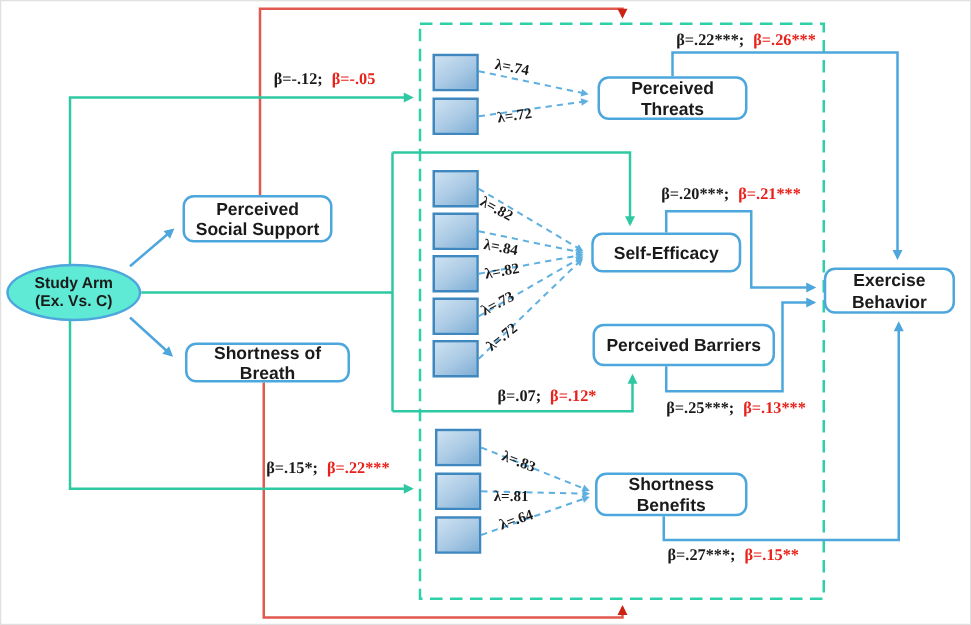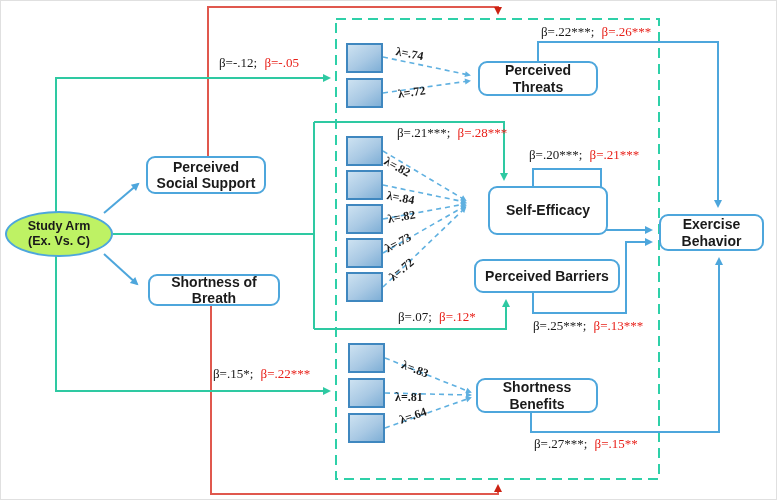--- a/index.html
+++ b/index.html
@@ -10,34 +10,34 @@
   }
   svg.lines{position:absolute;left:0;top:0;z-index:1;}
   .node{
     position:absolute;z-index:3;background:#ffffff;
     border:2px solid #4da6dc;border-radius:9px;
     display:flex;align-items:center;justify-content:center;text-align:center;
     font-weight:bold;font-size:14px;color:#1a1a1a;line-height:1.15;
     box-sizing:border-box;padding:2px 4px;
   }
   .ellipse{
-    position:absolute;z-index:3;background:#bef264;
+    position:absolute;z-index:3;background:#5eead4;
     border:2px solid #4da6dc;border-radius:50%;
     display:flex;flex-direction:column;align-items:center;justify-content:center;
     font-weight:bold;font-size:12.5px;color:#1a1a1a;line-height:1.2;
     box-sizing:border-box;text-align:center;
   }
   .sq{
     position:absolute;z-index:2;width:37px;height:30px;box-sizing:border-box;
     border:2px solid #3f87bf;
     background:linear-gradient(145deg,#cde2f1 0%,#a9c9e4 55%,#7fafd6 100%);
   }
   .coef{
     position:absolute;z-index:4;white-space:nowrap;
-    font-family:"Liberation Serif",serif;font-weight:normal;font-size:13px;
+    font-family:"Liberation Serif",serif;font-weight:bold;font-size:13px;
   }
   .coef .cb{color:#1a1a1a;}
   .coef .cr{color:#e8211a;margin-left:4px;}
   .lam{
     position:absolute;z-index:4;white-space:nowrap;
     font-family:"Liberation Serif",serif;font-weight:bold;font-size:12px;
     color:#1a1a1a;transform-origin:0 50%;
   }
 </style>
 </head>
@@ -115,39 +115,35 @@
     <div>Study Arm</div>
     <div>(Ex. Vs. C)</div>
   </div>
 
   <div class="node" style="left:147px;top:273px;width:132px;height:32px">Shortness of Breath</div>
 
   <div class="node" style="left:145px;top:155px;width:120px;height:38px">Perceived Social Support</div>
 
   <div class="node" style="left:477px;top:60px;width:120px;height:35px">Perceived Threats</div>
 
-  <div class="node" style="left:487px;top:185px;width:120px;height:49px">Self-Efficacy</div>
+  <div class="node" style="left:472px;top:185px;width:120px;height:32px">Self-Efficacy</div>
 
   <div class="node" style="left:473px;top:258px;width:146px;height:34px">Perceived Barriers</div>
 
   <div class="node" style="left:475px;top:377px;width:122px;height:35px">Shortness Benefits</div>
 
   <div class="node" style="left:658px;top:213px;width:105px;height:37px">Exercise Behavior</div>
 
   <div class="coef" style="left:218px;top:54px">
     <span class="cb">β=-.12;</span>
     <span class="cr">β=-.05</span>
   </div>
   <div class="coef" style="left:540px;top:23px">
     <span class="cb">β=.22***;</span>
     <span class="cr">β=.26***</span>
-  </div>
-  <div class="coef" style="left:396px;top:124px">
-    <span class="cb">β=.21***;</span>
-    <span class="cr">β=.28***</span>
   </div>
   <div class="coef" style="left:528px;top:146px">
     <span class="cb">β=.20***;</span>
     <span class="cr">β=.21***</span>
   </div>
   <div class="coef" style="left:397px;top:308px">
     <span class="cb">β=.07;</span>
     <span class="cr">β=.12*</span>
   </div>
   <div class="coef" style="left:532px;top:317px">

